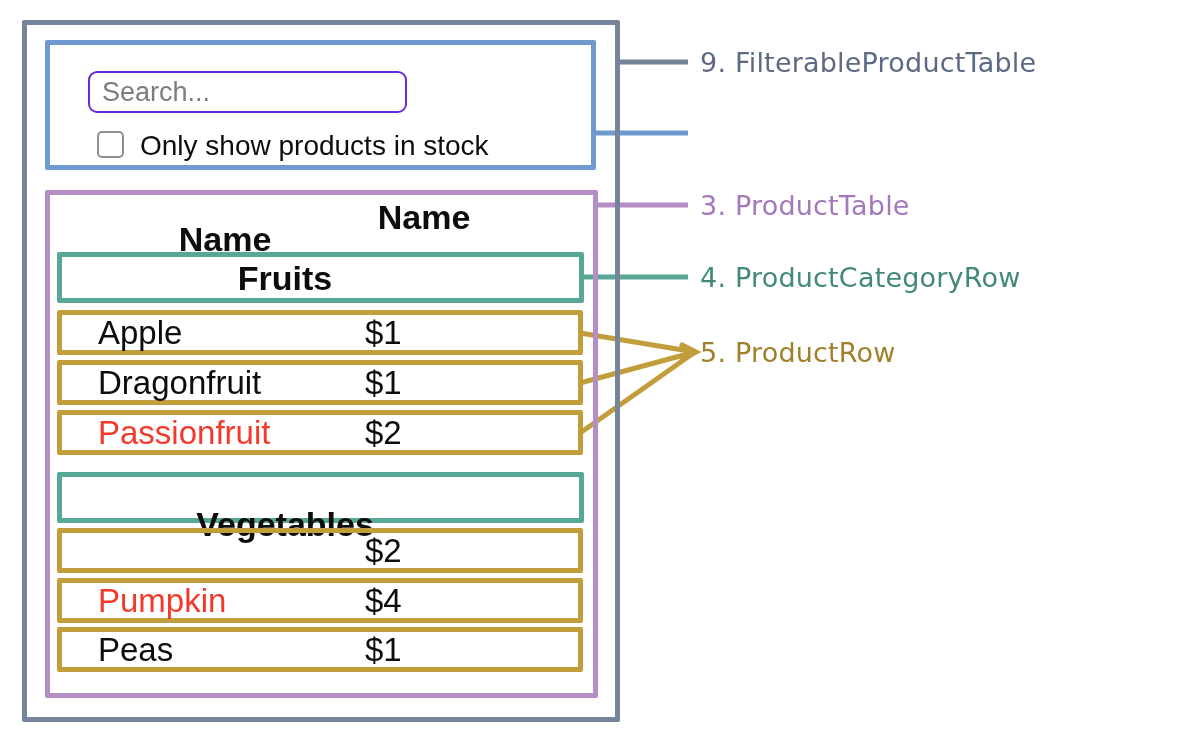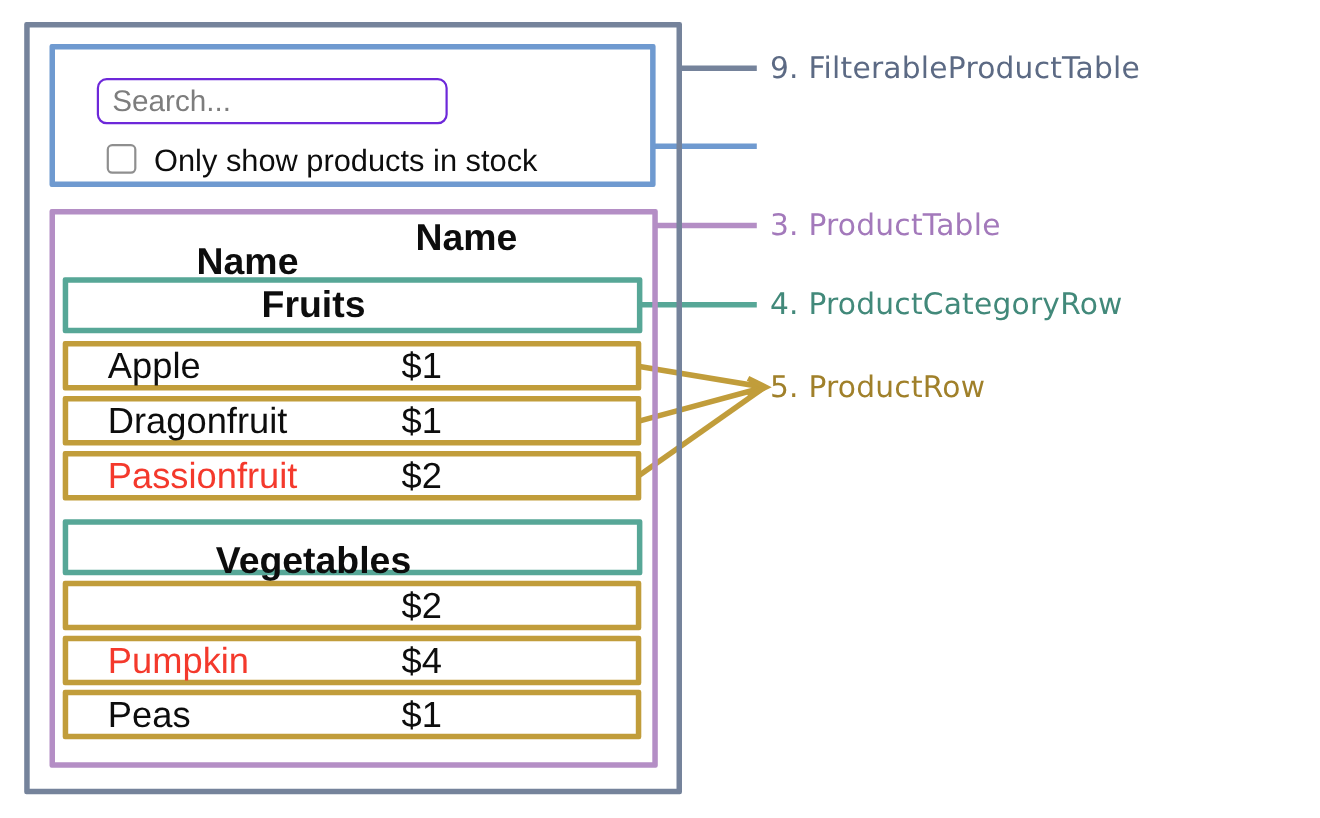--- a/index.html
+++ b/index.html
@@ -74,21 +74,21 @@
 
   <div class="box" style="left: 57px; top: 360px; width: 526px; height: 45px; border-color: rgb(193, 157, 59);"></div>
   <span class="txt table-val vcenter" style="left:98px;top:383px;">Dragonfruit</span>
   <span class="txt table-val vcenter" style="left:365px;top:383px;">$1</span>
 
   <div class="box" style="left: 57px; top: 410px; width: 526px; height: 45px; border-color: rgb(193, 157, 59);"></div>
   <span class="txt table-val vcenter" style="left: 98px; top: 433px; color: rgb(244, 57, 44);">Passionfruit</span>
   <span class="txt table-val vcenter" style="left:365px;top:433px;">$2</span>
 
   <div class="box" style="left: 57px; top: 472px; width: 527px; height: 51px; border-color: rgb(87, 167, 151);"></div>
-  <span class="txt cat-title center" style="left:285px;top:510px;">Vegetables</span>
+  <span class="txt cat-title center" style="left:285px;top:524px;">Vegetables</span>
 
   <div class="box" style="left: 57px; top: 528px; width: 526px; height: 45px; border-color: rgb(193, 157, 59);"></div>
   <span class="txt table-val vcenter" style="left:365px;top:551px;">$2</span>
 
   <div class="box" style="left: 57px; top: 578px; width: 526px; height: 45px; border-color: rgb(193, 157, 59);"></div>
   <span class="txt table-val vcenter" style="left: 98px; top: 601px; color: rgb(244, 57, 44);">Pumpkin</span>
   <span class="txt table-val vcenter" style="left:365px;top:601px;">$4</span>
 
   <div class="box" style="left: 57px; top: 627px; width: 526px; height: 45px; border-color: rgb(193, 157, 59);"></div>
   <span class="txt table-val vcenter" style="left:98px;top:650px;">Peas</span>

